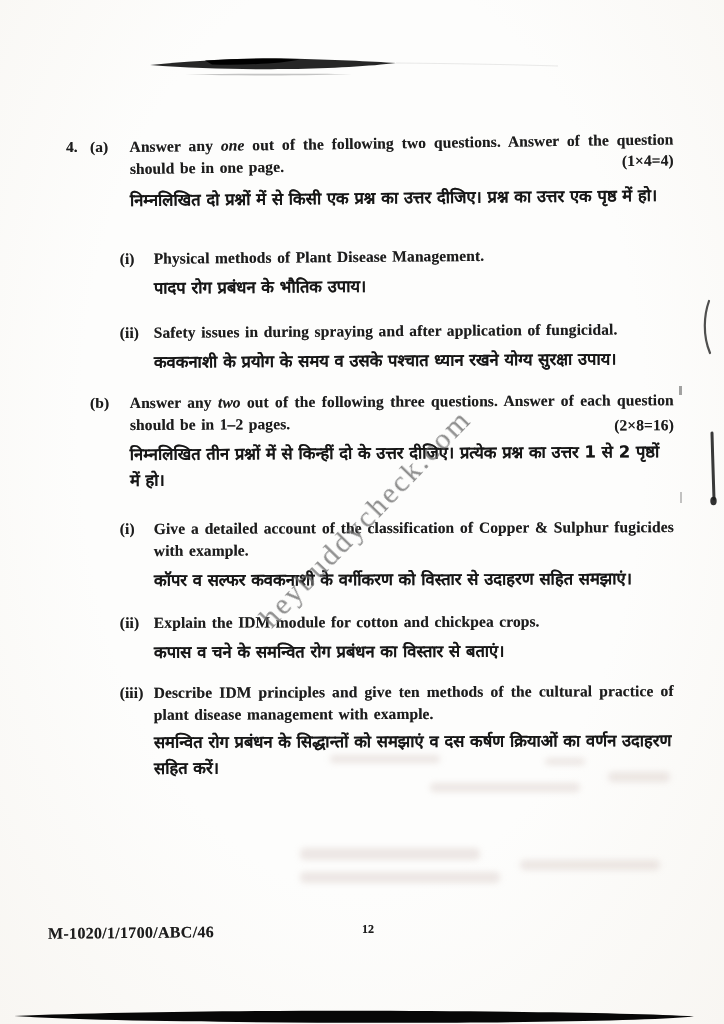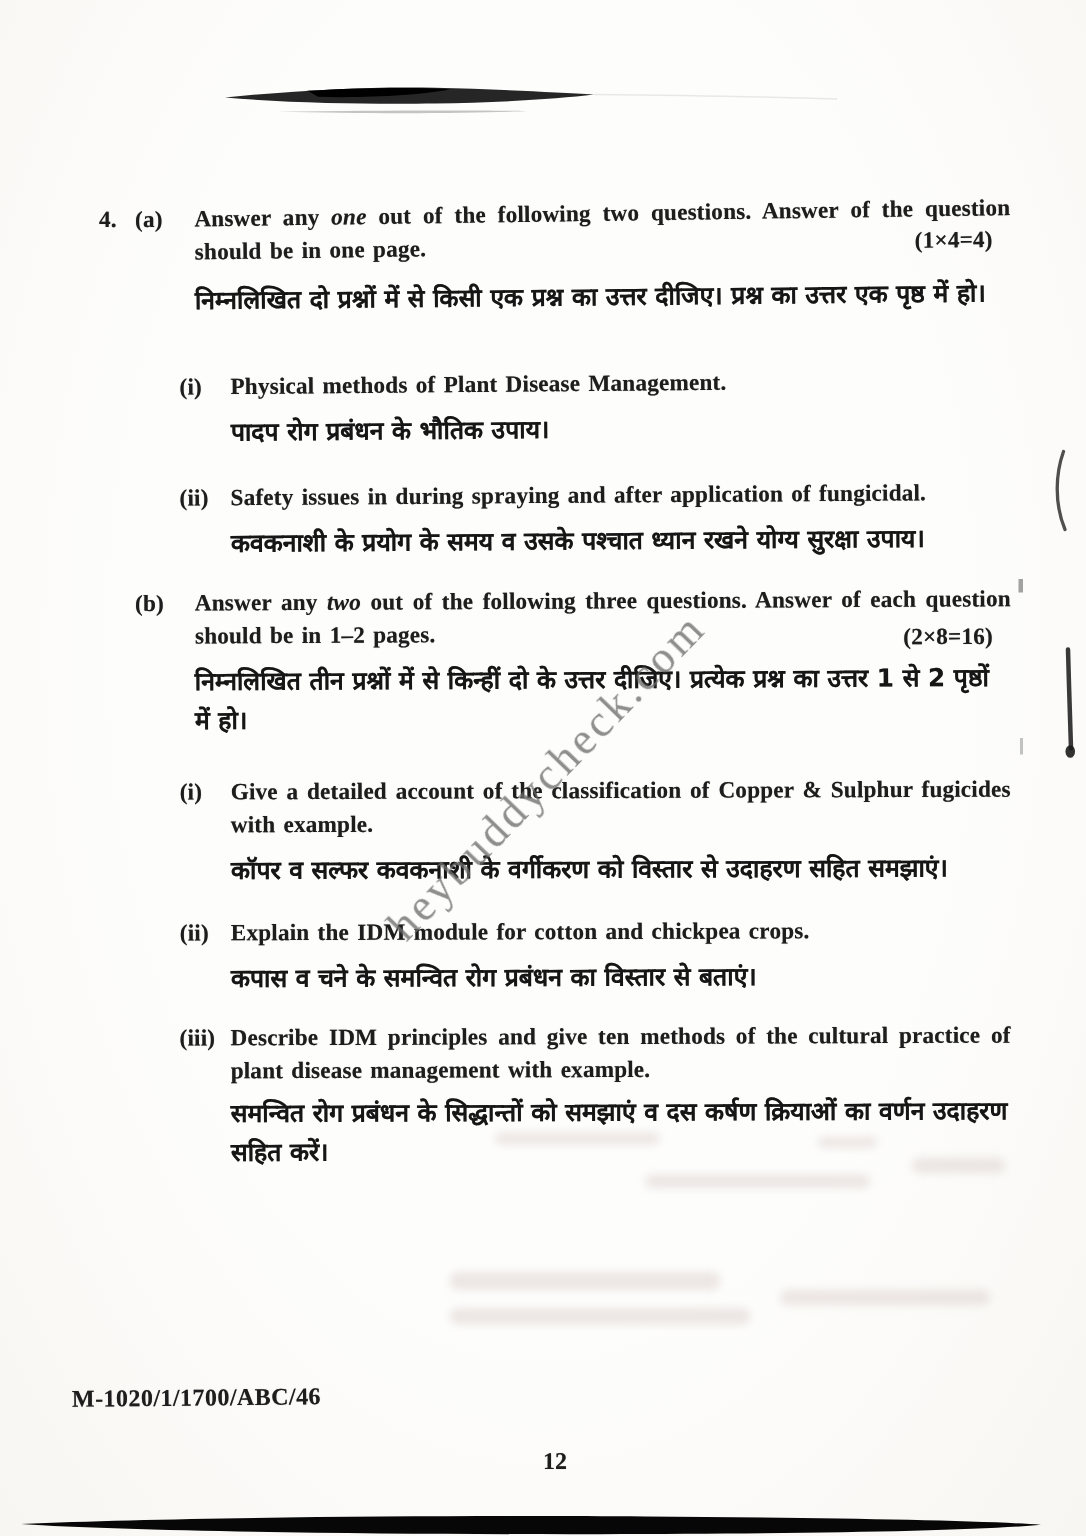--- a/index.html
+++ b/index.html
@@ -14,21 +14,21 @@
   .en{font-size:15.5px;line-height:22px;font-weight:600;letter-spacing:.1px;word-spacing:1.5px;
       text-shadow:0 0 .5px rgba(25,25,25,.55);}
   .hi{font-family:"DejaVu Sans",sans-serif;font-size:16.5px;line-height:26px;font-weight:700;
       color:#161616;text-shadow:0 0 .4px rgba(20,20,20,.5);}
   .just{text-align:justify;}
   .row{display:flex;align-items:flex-start;}
   .qnum{width:24px;font-weight:700;flex:none;}
   .plabel{width:40px;flex:none;font-weight:600;}
   .body{flex:1;min-width:0;}
   .para{position:relative;}
-  .marks{position:absolute;right:12px;font-weight:600;white-space:nowrap;font-family:Liberation Serif, serif;}
+  .marks{position:absolute;right:0;font-weight:600;white-space:nowrap;font-family:Liberation Serif, serif;}
   .item{display:flex;align-items:flex-start;margin-left:54px;}
   .ilabel{width:34px;flex:none;font-weight:600;}
   .itext{flex:1;min-width:0;}
   .mt8{margin-top:8px;} .mt6{margin-top:6px;} .mt4{margin-top:4px;}
   .g34{margin-top:34px;} .g24{margin-top:24px;} .g20{margin-top:20px;}
   .g18{margin-top:18px;} .g16{margin-top:16px;}
   .t1{transform:rotate(-0.8deg);transform-origin:left bottom;}
   .t2{transform:rotate(-0.55deg);transform-origin:left bottom;}
   .t3{transform:rotate(-0.5deg);transform-origin:left bottom;}
   .t4{transform:rotate(-0.4deg);transform-origin:left bottom;}
@@ -37,22 +37,22 @@
   .watermark{
     position:absolute;left:365px;top:518px;z-index:5;pointer-events:none;
     transform:translate(-50%,-50%) rotate(-46deg);
     font-family:"Liberation Serif","DejaVu Serif",serif;
     font-size:30px;letter-spacing:2.5px;color:rgba(110,110,110,.78);
     filter:blur(.3px);white-space:nowrap;
   }
   .artifacts{position:absolute;inset:0;z-index:4;pointer-events:none;}
   .footer{position:absolute;top:924px;left:48px;font-size:16px;font-weight:700;
     letter-spacing:.3px;transform:rotate(-0.6deg);z-index:3;text-shadow:0 0 .5px rgba(25,25,25,.55);}
-  .pagenum{position:absolute;top:922px;left:362px;font-size:16px;font-weight:700;z-index:3;
-    text-shadow:0 0 .5px rgba(25,25,25,.55);margin-top:44px;}
+  .pagenum{position:absolute;top:922px;left:362px;font-size:12px;font-weight:700;z-index:3;
+    text-shadow:0 0 .5px rgba(25,25,25,.55);}
   .ghost{position:absolute;background:rgba(203,182,176,.32);filter:blur(3px);
     border-radius:5px;z-index:1;}
 </style>
 </head>
 <body>
 
 <div class="page">
 
   <div class="ghost" style="left:330px;top:755px;width:110px;height:8px;"></div>
   <div class="ghost" style="left:545px;top:758px;width:40px;height:7px;"></div>

